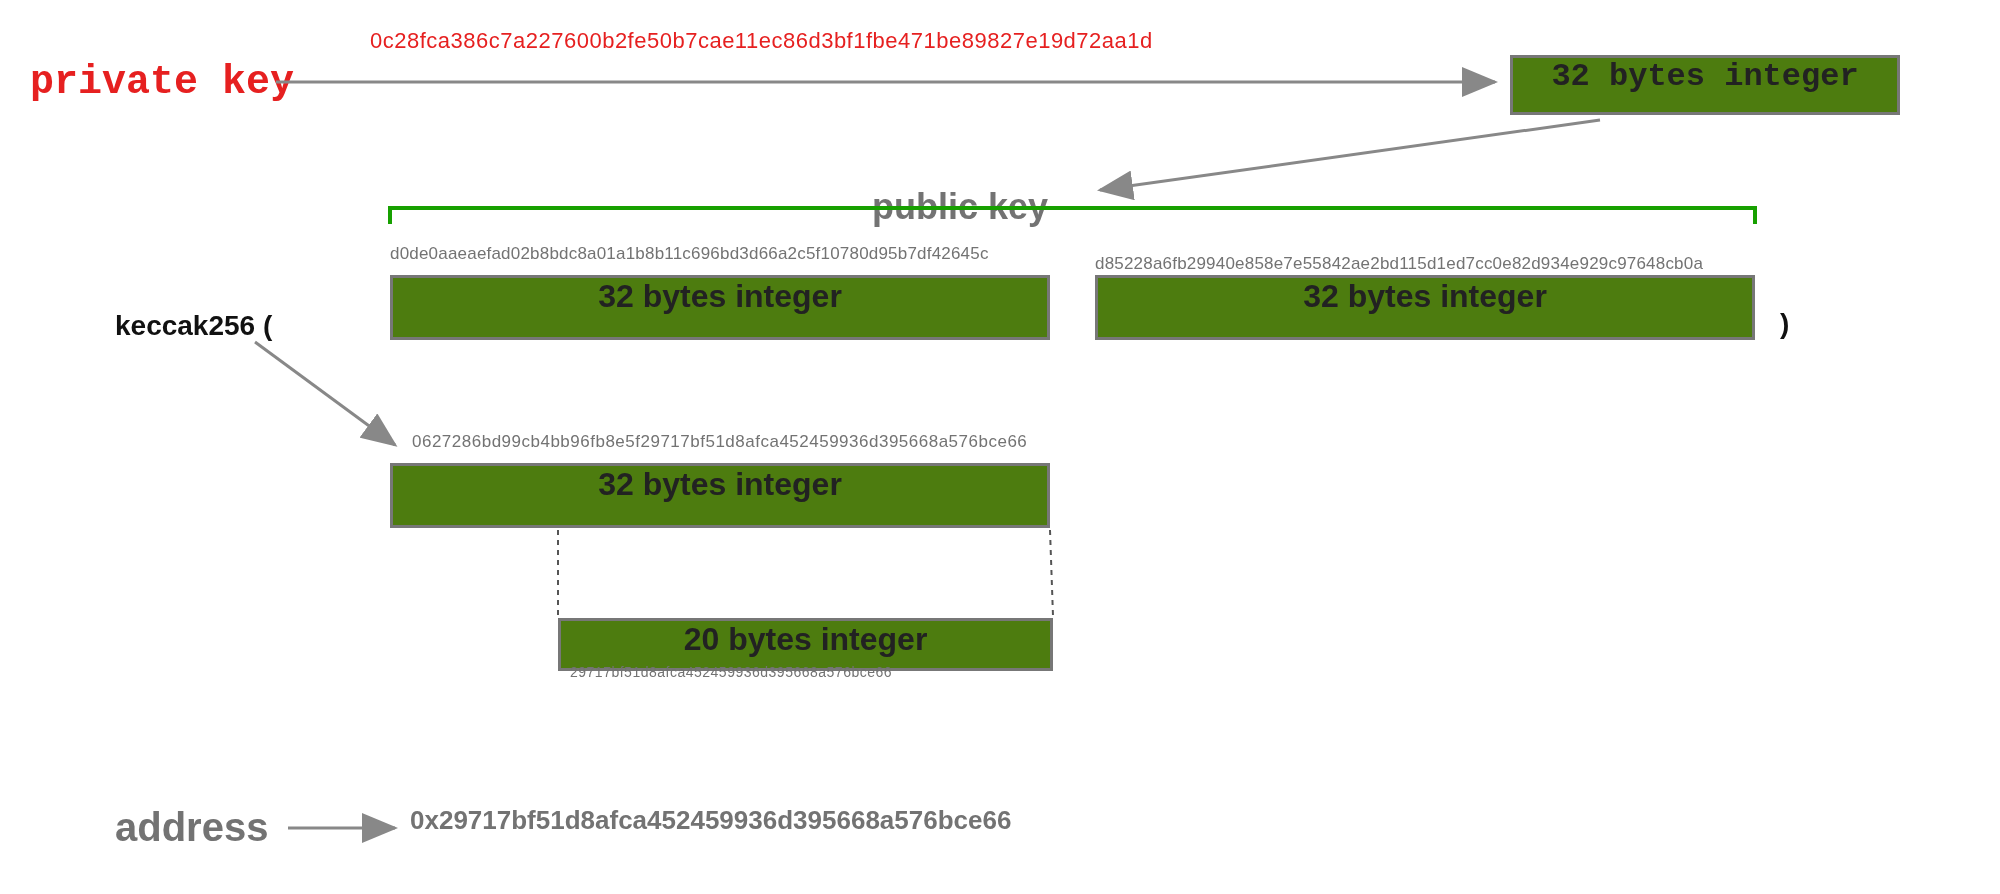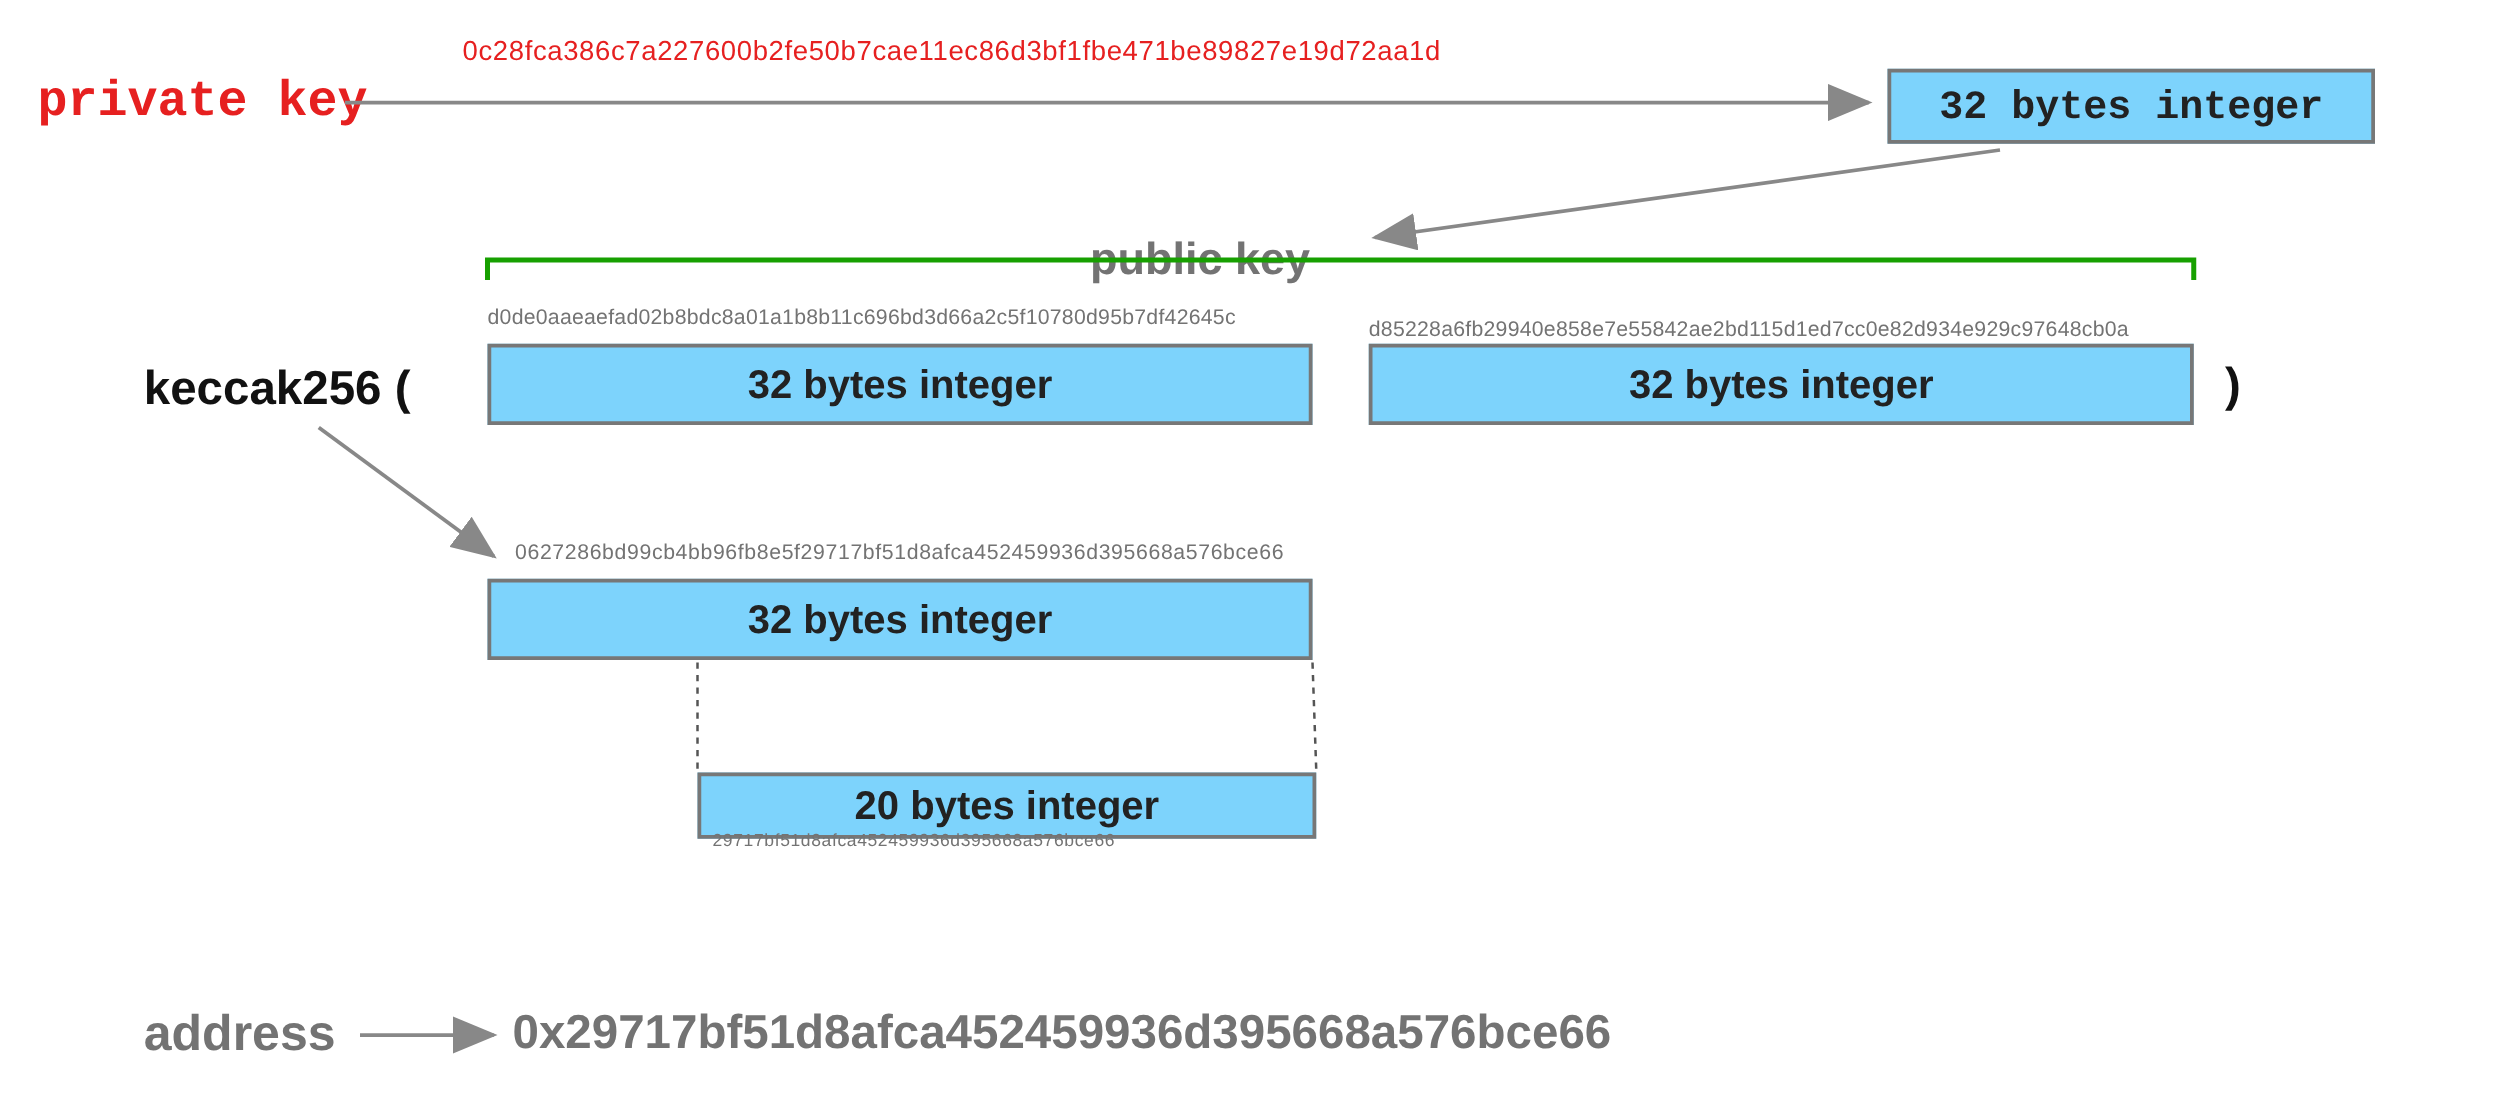--- a/index.html
+++ b/index.html
@@ -13,40 +13,40 @@
   }
   .red { color: #e62020; font-family: Liberation Mono, monospace; }
   .green { color: #737373; }
   .black { color: #111; }
   .big-label {
     font-weight: 700;
     font-size: 40px;
   }
   .func-label {
     font-weight: 700;
-    font-size: 38px;
+    font-size: 28px;
+    margin-top: 20px;
   }
   .hex {
     font-family: Liberation Sans, sans-serif;
     font-weight: 400;
     letter-spacing: 0.5px;
   }
   .box {
     border: 3px solid #777;
-    background: #7dd3fc;
+    background: #4d7c0f;
     display: flex;
-    align-items: center;
     justify-content: center;
     font-weight: 700;
   }
   .box-text { font-size: 32px; color: #222; }
   svg.arrows { position: absolute; left: 0; top: 0; width: 2000px; height: 894px; pointer-events: none; }
   .addr {
     font-weight: 700;
-    font-size: 38px;
+    font-size: 26px;
   }
 </style>
 </head>
 <body>
 
 <div class="big-label red" style="position:absolute; left:30px; top:60px;">private key</div>
 
 <div class="hex red" style="position:absolute; left:370px; top:28px; font-size:22px;">0c28fca386c7a227600b2fe50b7cae11ec86d3bf1fbe471be89827e19d72aa1d</div>
 
 <div class="box" style="position:absolute; left:1510px; top:55px; width:390px; height:60px;">

